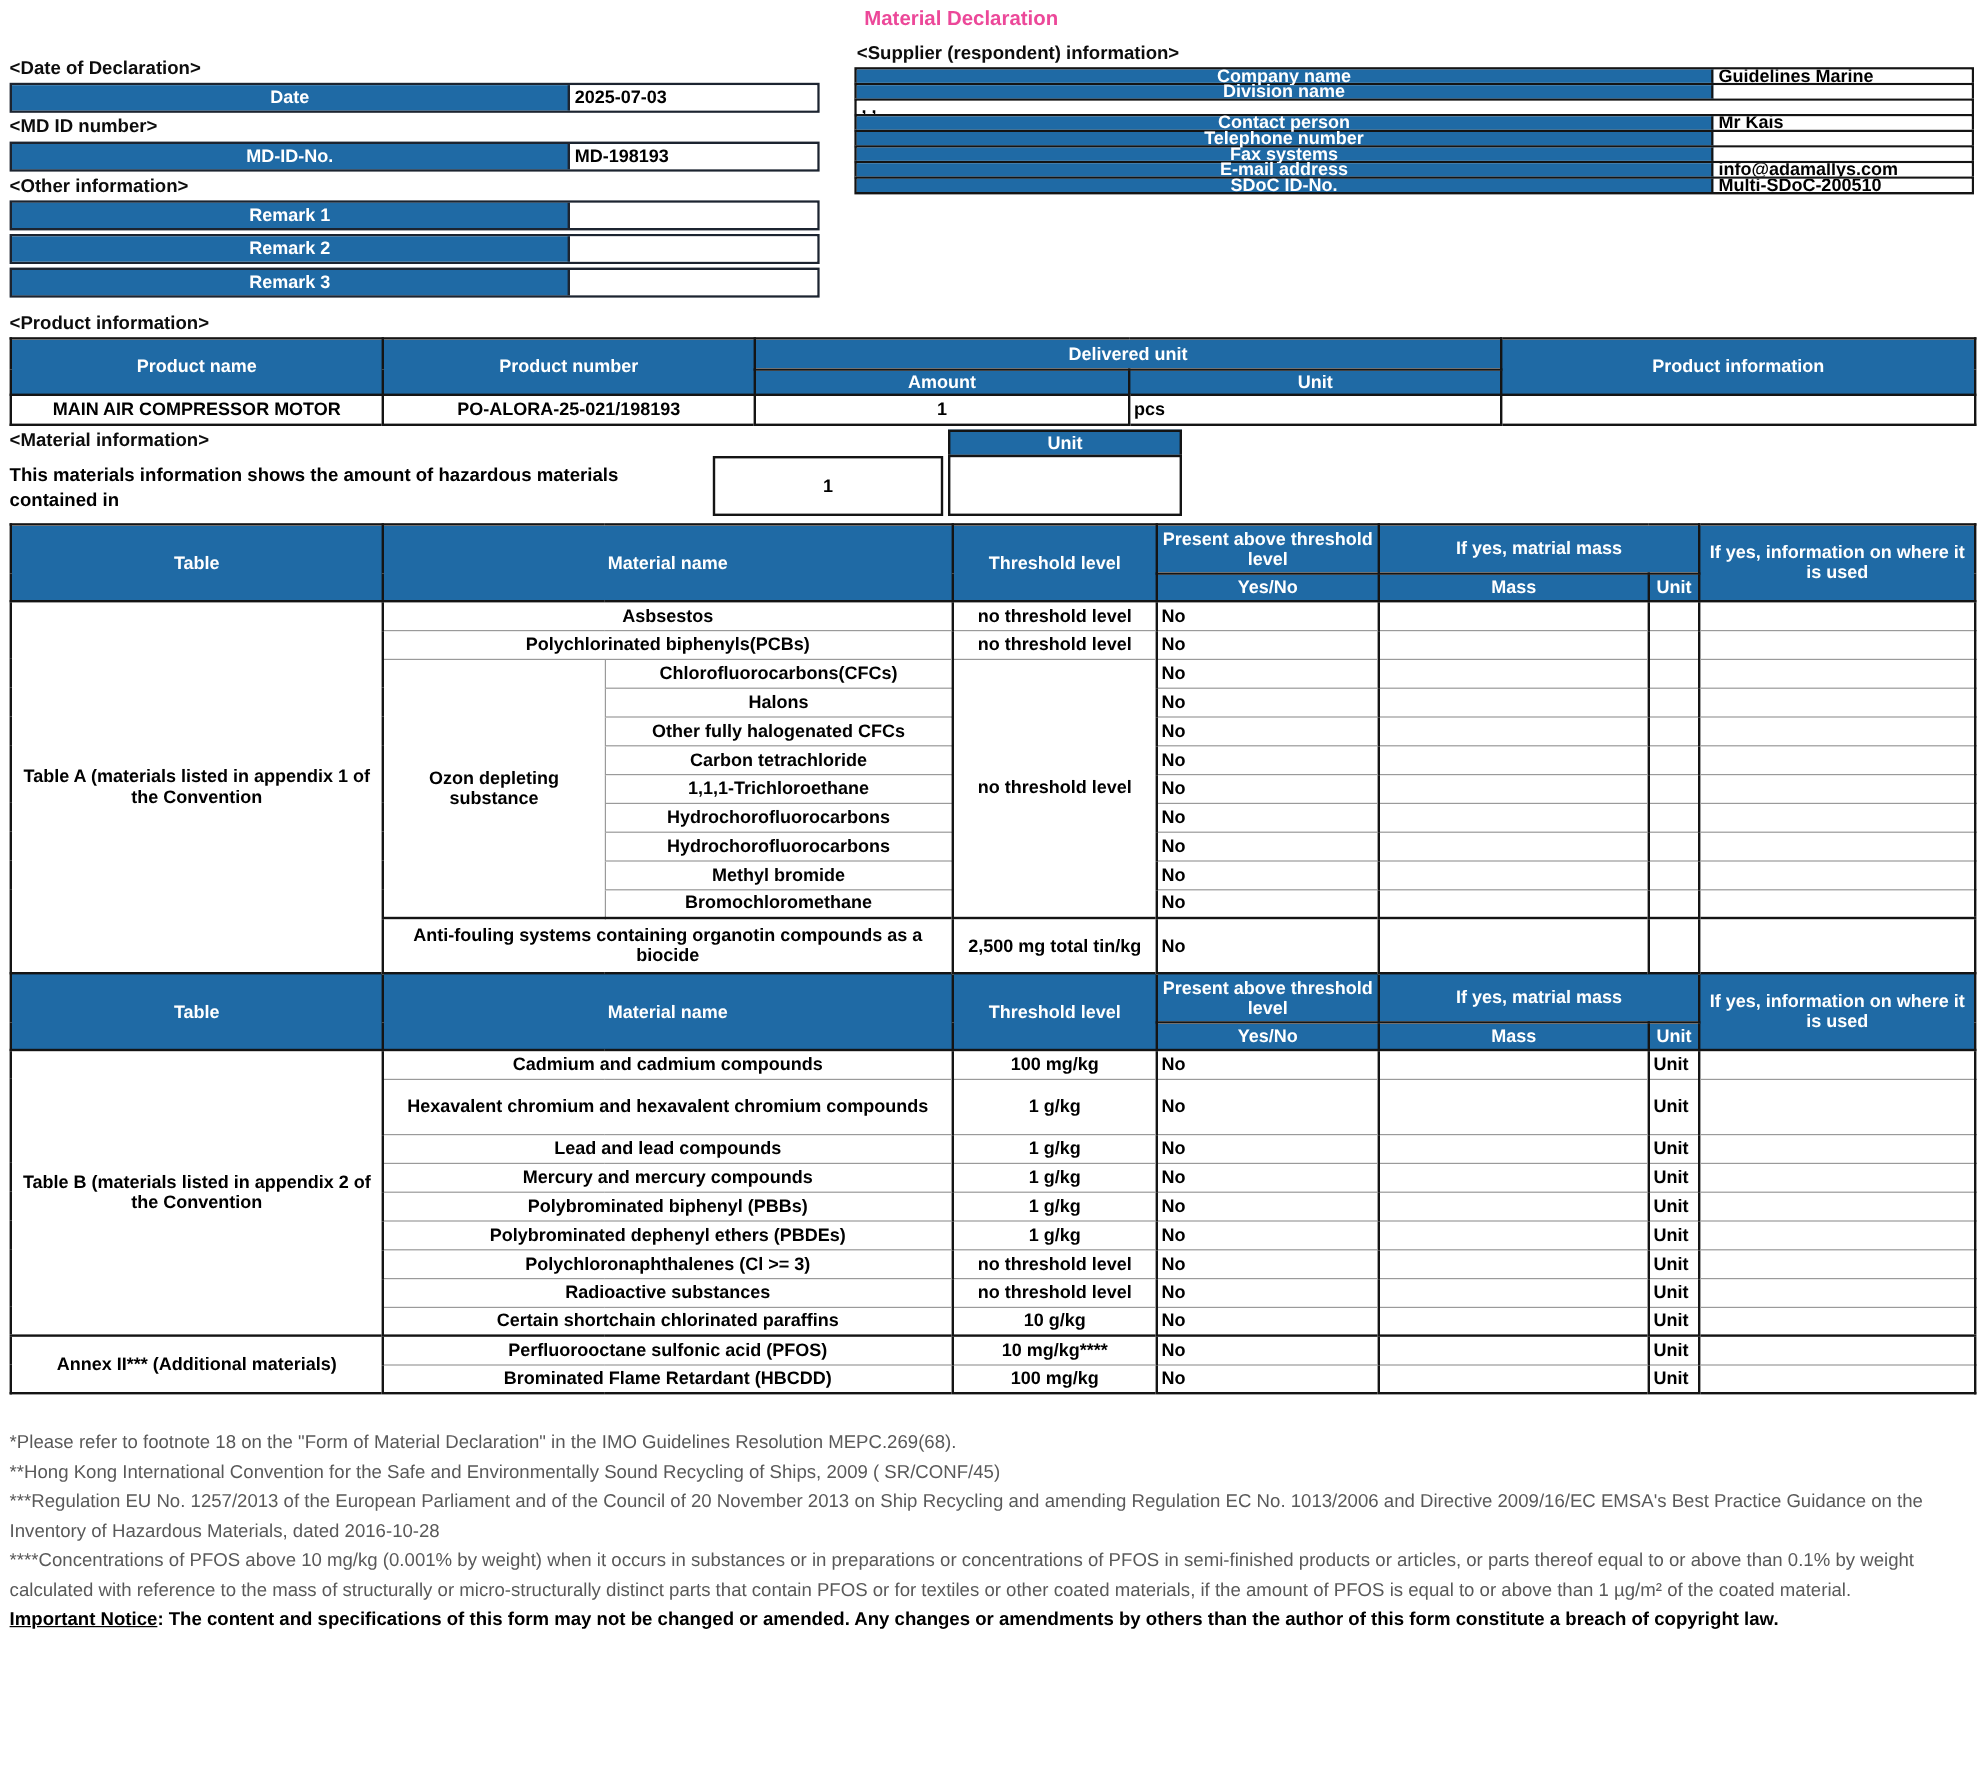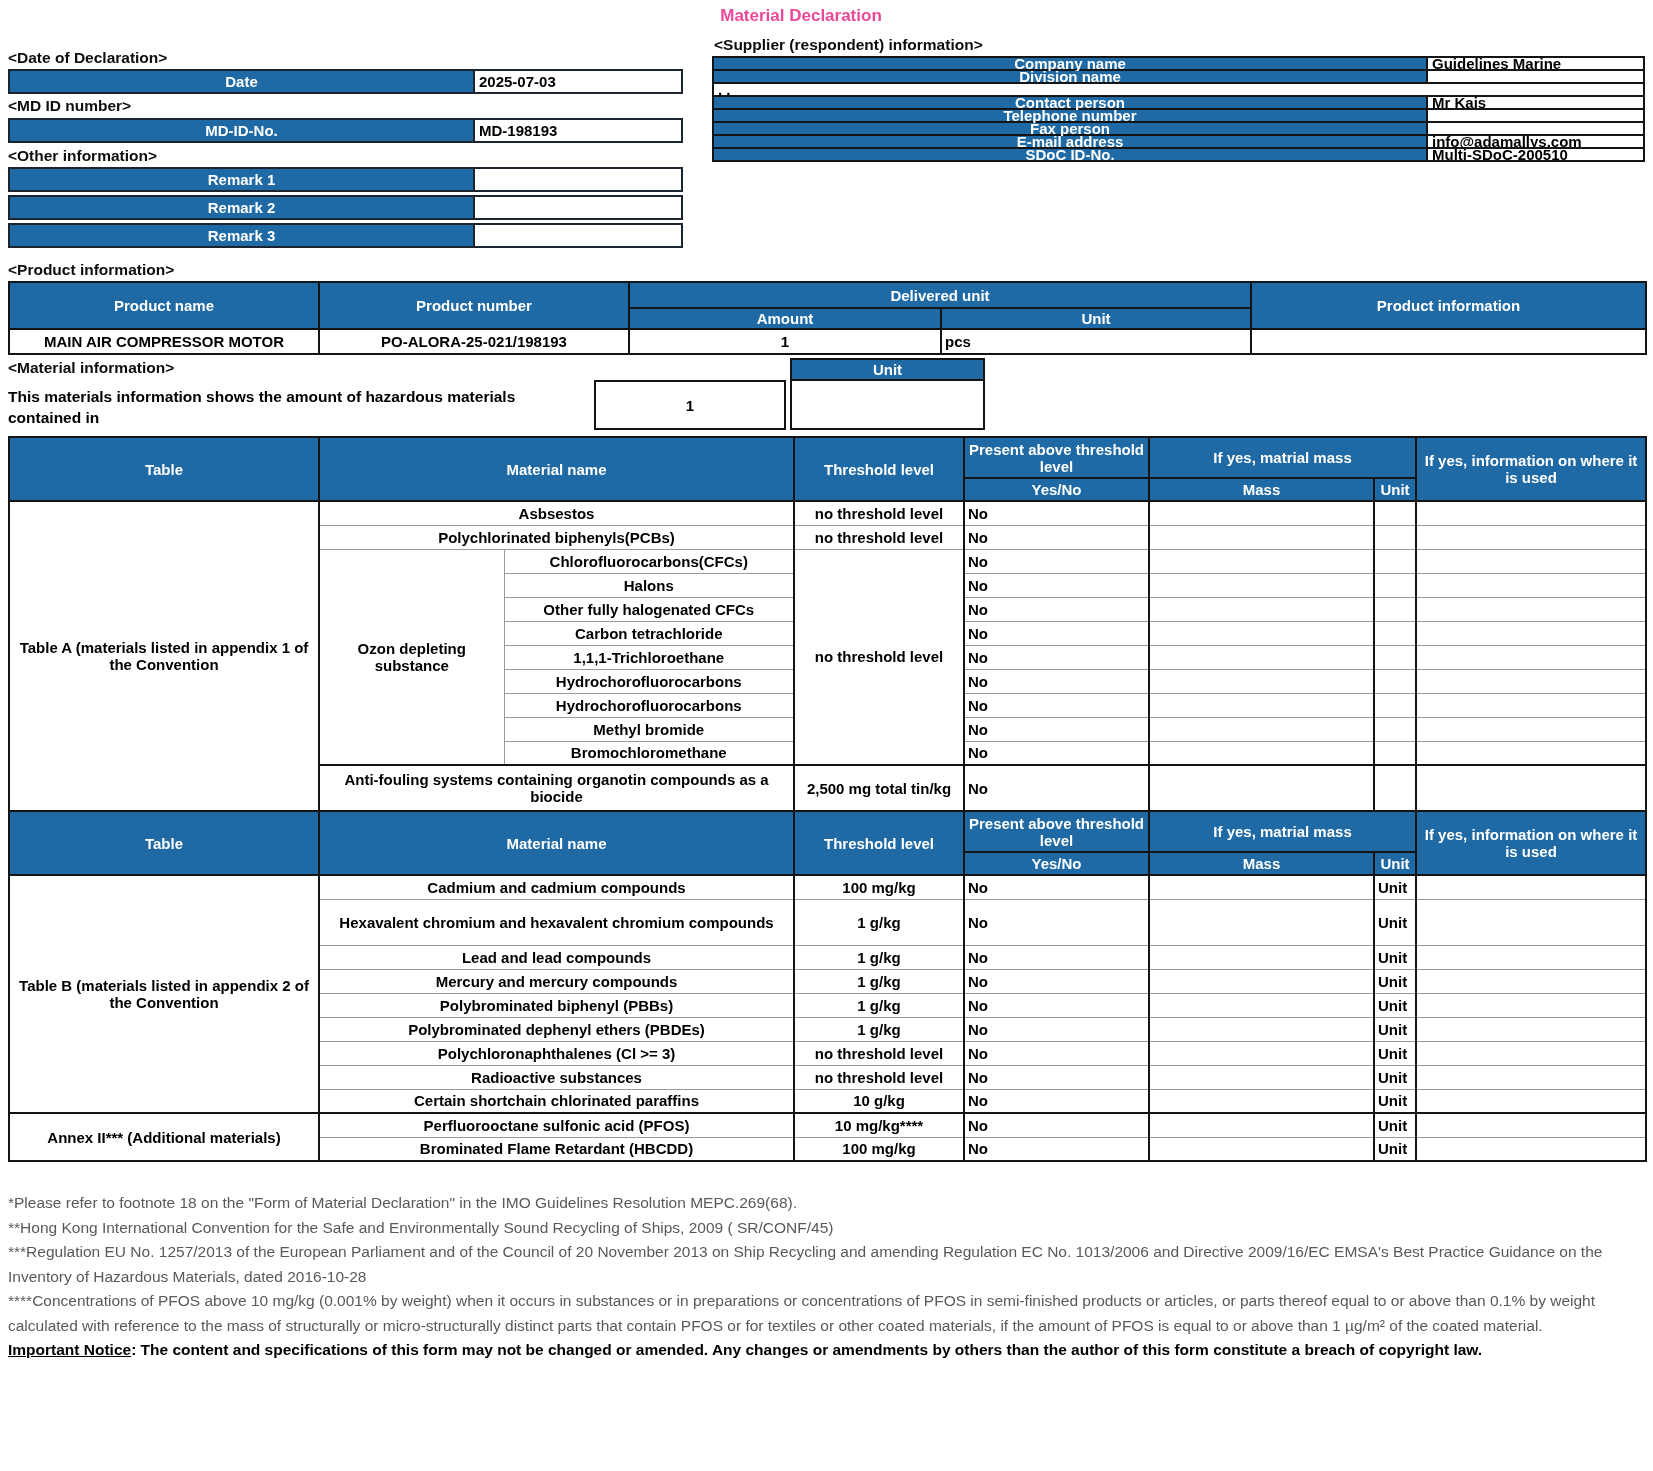--- a/index.html
+++ b/index.html
@@ -133,21 +133,21 @@
     </div>
     <div class="kvrow">
       <div class="k">Contact person</div>
       <div class="v">Mr Kais</div>
     </div>
     <div class="kvrow">
       <div class="k">Telephone number</div>
       <div class="v"></div>
     </div>
     <div class="kvrow">
-      <div class="k">Fax person</div>
+      <div class="k">Fax systems</div>
       <div class="v"></div>
     </div>
     <div class="kvrow">
       <div class="k">E-mail address</div>
       <div class="v">info@adamallys.com</div>
     </div>
     <div class="kvrow">
       <div class="k">SDoC ID-No.</div>
       <div class="v">Multi-SDoC-200510</div>
     </div>

